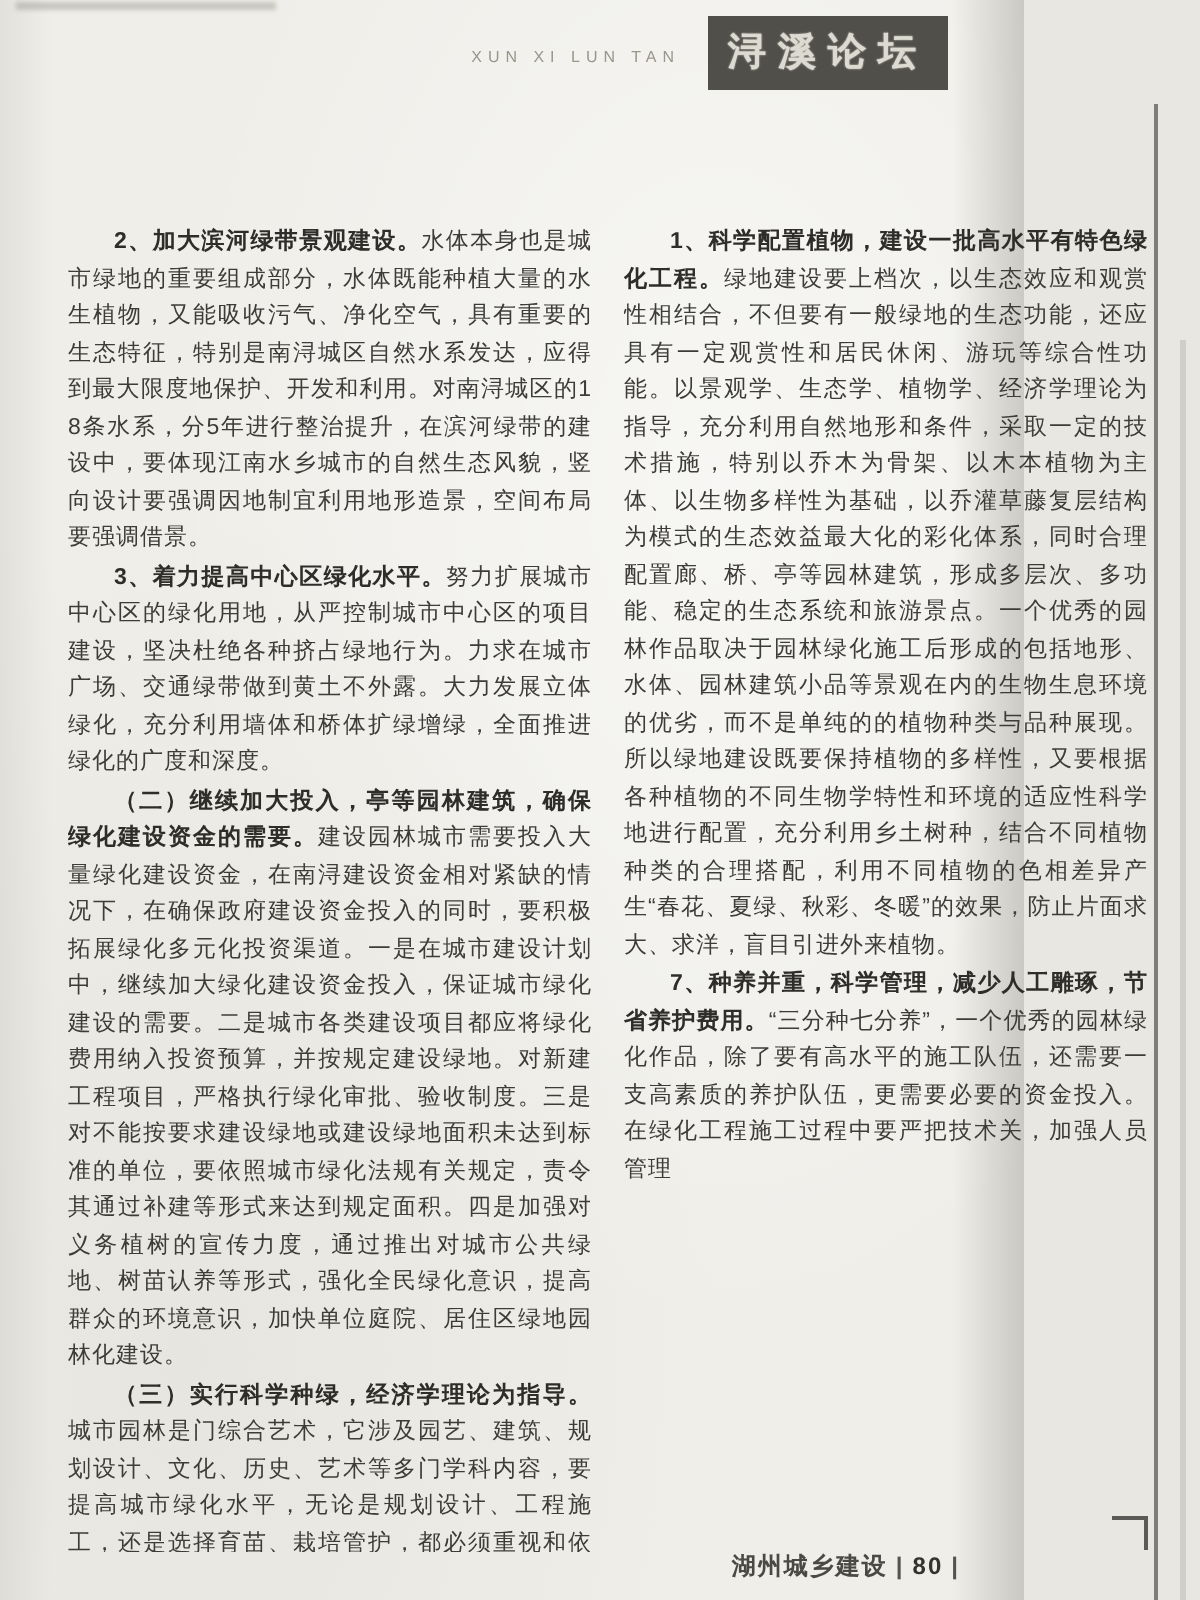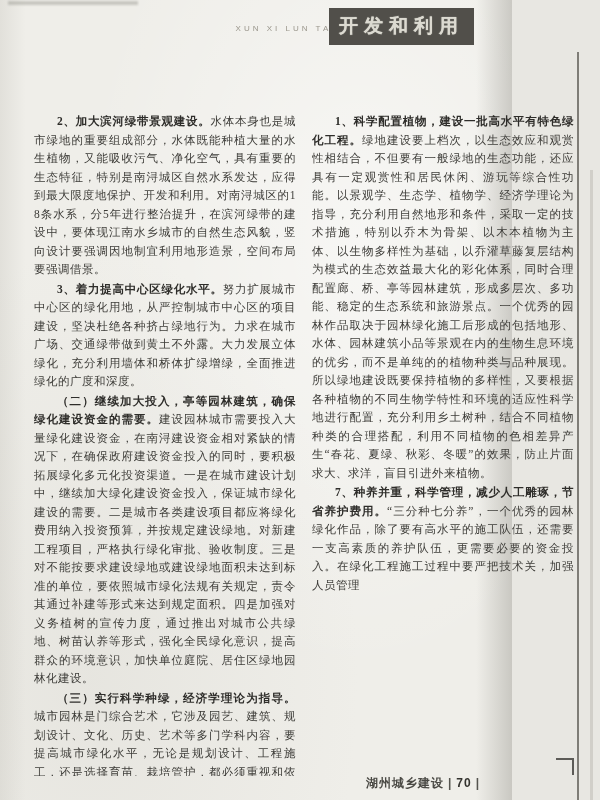--- a/index.html
+++ b/index.html
@@ -33,21 +33,21 @@
     font-size:19px;font-weight:bold;letter-spacing:6px;
     text-shadow:0 0 1px rgba(240,240,230,.9);
   }
   
   .columns{
     position:absolute;left:34px;top:112px;width:540px;height:664px;
     display:flex;gap:16px;
   }
   .col{
     flex:1 1 0;height:664px;overflow:hidden;
-    text-align:justify;color:#3d3c38;font-family:Liberation Serif, serif;
+    text-align:justify;color:#3d3c38;
   }
   .para{
     margin:0;padding:0;text-indent:2em;
     font-size:11.5px;line-height:18.5px;letter-spacing:.5px;
     word-break:break-all;
   }
   .para + .para{margin-top:1px;}
   .lead{font-weight:bold;color:#2e2d2a;}
   
   .scan-line{
@@ -75,37 +75,37 @@
 </style>
 </head>
 <body>
 
 <div class="page">
 
   <div class="smudge-topleft"></div>
 
   <div class="header">
     <span class="kicker">XUN XI LUN TAN</span>
-    <span class="banner" id="banner" style="background: rgb(81, 79, 74); color: rgb(220, 218, 209);">开发和利用</span>
+    <span class="banner" id="banner" style="background: rgb(81, 79, 74); color: rgb(220, 218, 209);">浔溪论坛</span>
   </div>
 
   <div class="columns">
     <div class="col" id="col-left">
         <p class="para"><b class="lead">2、加大滨河绿带景观建设。</b><span>水体本身也是城市绿地的重要组成部分，水体既能种植大量的水生植物，又能吸收污气、净化空气，具有重要的生态特征，特别是南浔城区自然水系发达，应得到最大限度地保护、开发和利用。对南浔城区的18条水系，分5年进行整治提升，在滨河绿带的建设中，要体现江南水乡城市的自然生态风貌，竖向设计要强调因地制宜利用地形造景，空间布局要强调借景。</span></p>
         <p class="para"><b class="lead">3、着力提高中心区绿化水平。</b><span>努力扩展城市中心区的绿化用地，从严控制城市中心区的项目建设，坚决杜绝各种挤占绿地行为。力求在城市广场、交通绿带做到黄土不外露。大力发展立体绿化，充分利用墙体和桥体扩绿增绿，全面推进绿化的广度和深度。</span></p>
         <p class="para"><b class="lead">（二）继续加大投入，亭等园林建筑，确保绿化建设资金的需要。</b><span>建设园林城市需要投入大量绿化建设资金，在南浔建设资金相对紧缺的情况下，在确保政府建设资金投入的同时，要积极拓展绿化多元化投资渠道。一是在城市建设计划中，继续加大绿化建设资金投入，保证城市绿化建设的需要。二是城市各类建设项目都应将绿化费用纳入投资预算，并按规定建设绿地。对新建工程项目，严格执行绿化审批、验收制度。三是对不能按要求建设绿地或建设绿地面积未达到标准的单位，要依照城市绿化法规有关规定，责令其通过补建等形式来达到规定面积。四是加强对义务植树的宣传力度，通过推出对城市公共绿地、树苗认养等形式，强化全民绿化意识，提高群众的环境意识，加快单位庭院、居住区绿地园林化建设。</span></p>
         <p class="para"><b class="lead">（三）实行科学种绿，经济学理论为指导。</b><span>城市园林是门综合艺术，它涉及园艺、建筑、规划设计、文化、历史、艺术等多门学科内容，要提高城市绿化水平，无论是规划设计、工程施工，还是选择育苗、栽培管护，都必须重视和依靠科学技术。</span></p>
       </div>
     <div class="col" id="col-right">
         <p class="para"><b class="lead">1、科学配置植物，建设一批高水平有特色绿化工程。</b><span>绿地建设要上档次，以生态效应和观赏性相结合，不但要有一般绿地的生态功能，还应具有一定观赏性和居民休闲、游玩等综合性功能。以景观学、生态学、植物学、经济学理论为指导，充分利用自然地形和条件，采取一定的技术措施，特别以乔木为骨架、以木本植物为主体、以生物多样性为基础，以乔灌草藤复层结构为模式的生态效益最大化的彩化体系，同时合理配置廊、桥、亭等园林建筑，形成多层次、多功能、稳定的生态系统和旅游景点。一个优秀的园林作品取决于园林绿化施工后形成的包括地形、水体、园林建筑小品等景观在内的生物生息环境的优劣，而不是单纯的的植物种类与品种展现。所以绿地建设既要保持植物的多样性，又要根据各种植物的不同生物学特性和环境的适应性科学地进行配置，充分利用乡土树种，结合不同植物种类的合理搭配，利用不同植物的色相差异产生“春花、夏绿、秋彩、冬暖”的效果，防止片面求大、求洋，盲目引进外来植物。</span></p>
         <p class="para"><b class="lead">7、种养并重，科学管理，减少人工雕琢，节省养护费用。</b><span>“三分种七分养”，一个优秀的园林绿化作品，除了要有高水平的施工队伍，还需要一支高素质的养护队伍，更需要必要的资金投入。在绿化工程施工过程中要严把技术关，加强人员管理</span></p>
       </div>
   </div>
 
   <div class="scan-line"></div>
   <div class="scan-line-2"></div>
   <div class="corner-mark"></div>
 
   <div class="footer">
-    <span>湖州城乡建设</span><span class="sep">|</span><span class="pagenum">70</span><span class="sep">|</span>
+    <span>湖州城乡建设</span><span class="sep">|</span><span class="pagenum">80</span><span class="sep">|</span>
   </div>
 
 </div>
 
 </body></html>

